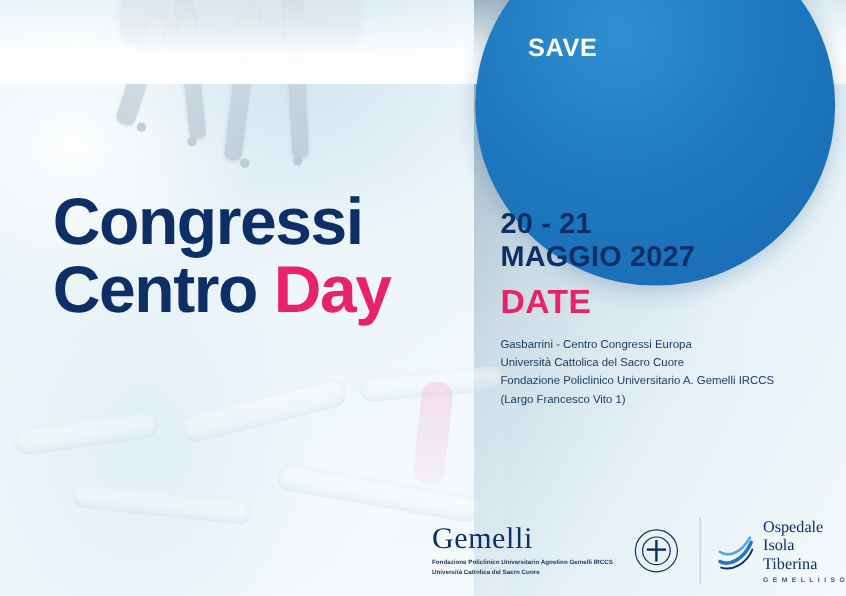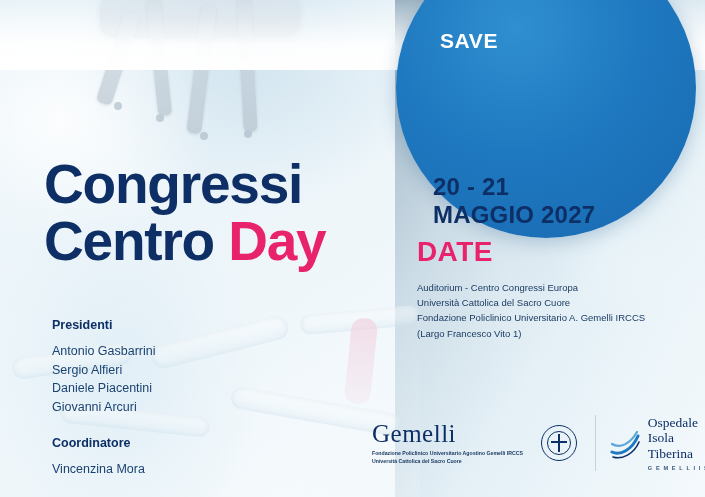--- a/index.html
+++ b/index.html
@@ -158,21 +158,20 @@
     left: 417px;
     top: 173px;
     width: 270px;
   }
   .date-line {
     font-size: 24px;
     font-weight: bold;
     color: #0d2f66;
     line-height: 1.18;
     letter-spacing: 0.2px;
-    margin-left: 16px;
   }
   .city {
     margin-top: 6px;
     font-size: 28px;
     font-weight: bold;
     color: #e9236b;
     letter-spacing: 0.4px;
   }
   .venue {
     margin-top: 12px;
@@ -205,27 +204,26 @@
     margin-top: 20px;
   }
   .people .coord-name {
     margin-top: 10px;
   }
 
   
   .logos {
     position: absolute;
     left: 360px;
-    top: 408px;
+    top: 424px;
     width: 330px;
     height: 70px;
     display: flex;
     align-items: center;
     gap: 18px;
-    margin-left: 12px;
   }
   .logo-gemelli {
     display: flex;
     flex-direction: column;
     align-items: flex-start;
   }
   .logo-gemelli .wordmark {
     font-family: "Liberation Serif", serif;
     font-size: 25px;
     color: #0d2f66;
@@ -340,36 +338,27 @@
     <div class="title-line">
       <span>Centro</span><span>&nbsp;</span><span class="accent">Day</span>
     </div>
   </div>
 
   <div class="date-block">
     <div class="date-line">20 - 21</div>
     <div class="date-line">MAGGIO 2027</div>
     <div class="city">DATE</div>
     <div class="venue">
-      <div>Auditorium - Centro Congressi Europa</div>
+      <div>Gasbarrini - Centro Congressi Europa</div>
       <div>Università Cattolica del Sacro Cuore</div>
       <div>Fondazione Policlinico Universitario A. Gemelli IRCCS</div>
       <div>(Largo Francesco Vito 1)</div>
     </div>
   </div>
 
-  <div class="people">
-    <h3>Presidenti</h3>
-    <div class="name">Antonio Gasbarrini</div>
-    <div class="name">Sergio Alfieri</div>
-    <div class="name">Daniele Piacentini</div>
-    <div class="name">Giovanni Arcuri</div>
-    <h3 class="coord-head">Coordinatore</h3>
-    <div class="name coord-name">Vincenzina Mora</div>
-  </div>
 
   <div class="logos">
     <div class="logo-gemelli">
       <div class="wordmark">Gemelli</div>
       <div class="sub">
         <div>Fondazione Policlinico Universitario Agostino Gemelli IRCCS</div>
         <div>Università Cattolica del Sacro Cuore</div>
       </div>
     </div>
 

